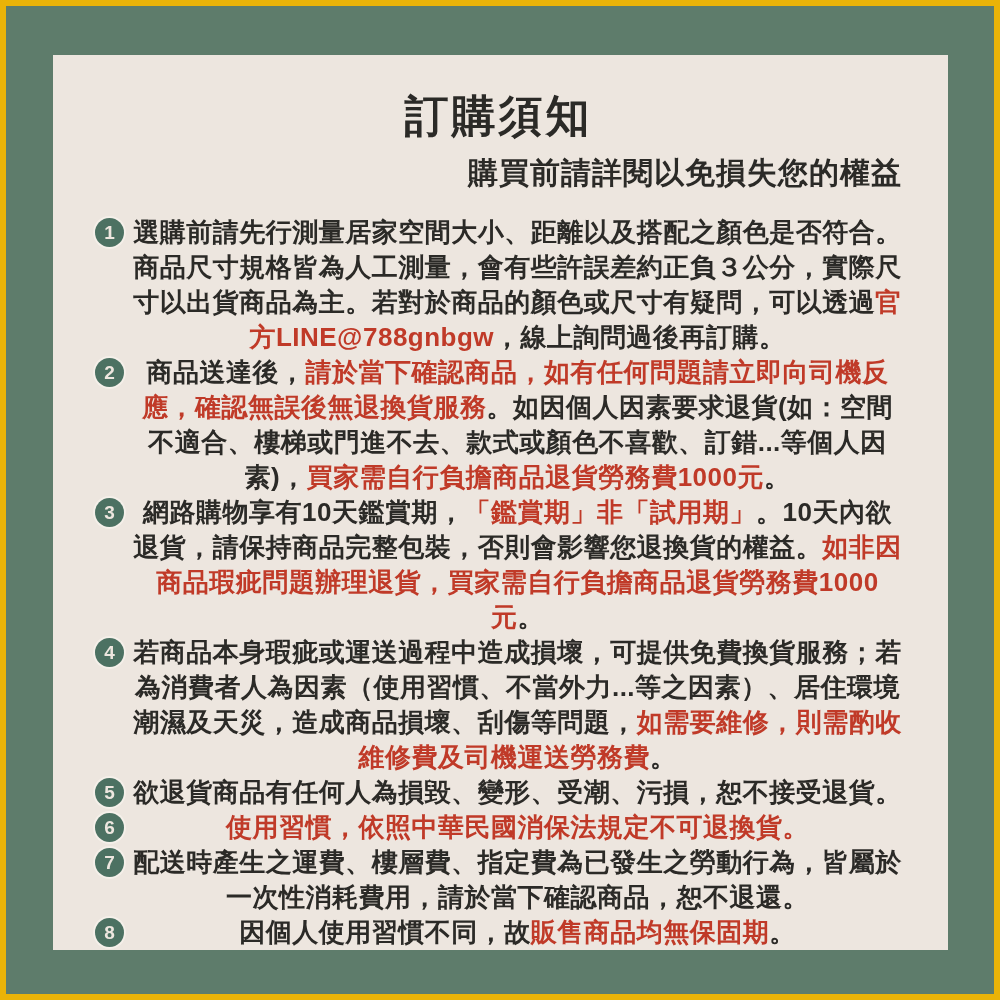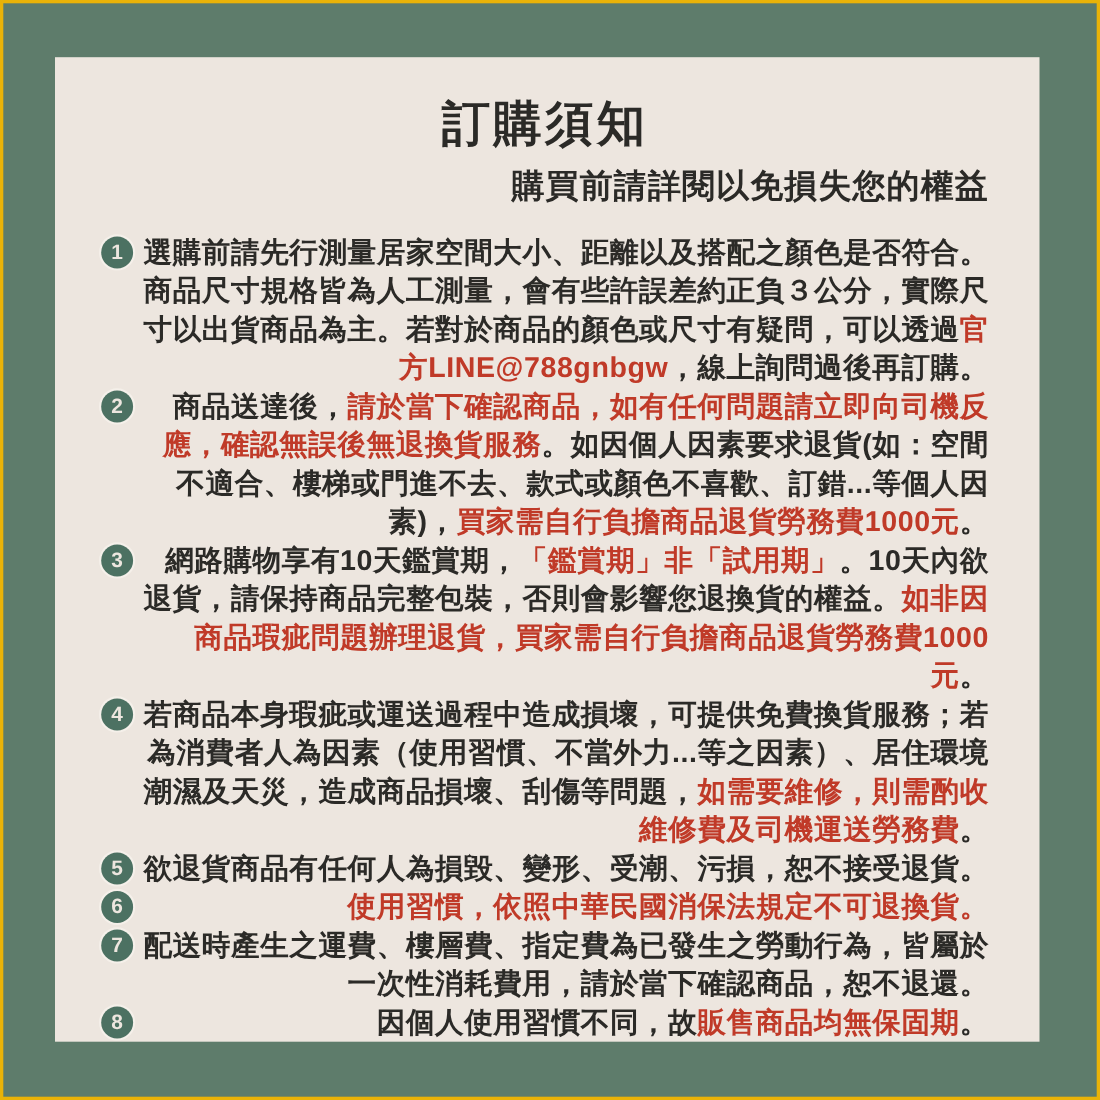--- a/index.html
+++ b/index.html
@@ -12,21 +12,21 @@
   html,body{margin:0;padding:0;}
   body{
     width:1000px;height:1000px;
     background:var(--bg);
     font-family:"Liberation Sans","DejaVu Sans",sans-serif;
     overflow:hidden;
   }
   .frame{
     box-sizing:border-box;
     width:1000px;height:1000px;
-    border:3px solid #eab308;
+    border:6px solid #eab308;
     position:relative;
   }
   .card{
     position:absolute;
     left:47px;top:49px;
     width:895px;height:895px;
     background:var(--card);
     box-sizing:border-box;
     padding:34px 46px 20px 42px;
   }
@@ -72,21 +72,21 @@
     box-shadow:0 0 0 2px rgba(252,248,242,0.55);
   }
   p.txt{
     margin:0;
     flex:1 1 auto;
     font-size:26px;
     line-height:35px;
     font-weight:700;
     color:var(--ink);
     letter-spacing:0.5px;
-    text-align:right;
+    text-align:center;
   }
   .seg.black{color:var(--ink);}
   .seg.red{color:var(--red);}
 </style>
 </head>
 <body>
 
 <div class="frame">
   <div class="card">
     <h1 class="title">訂購須知</h1>

